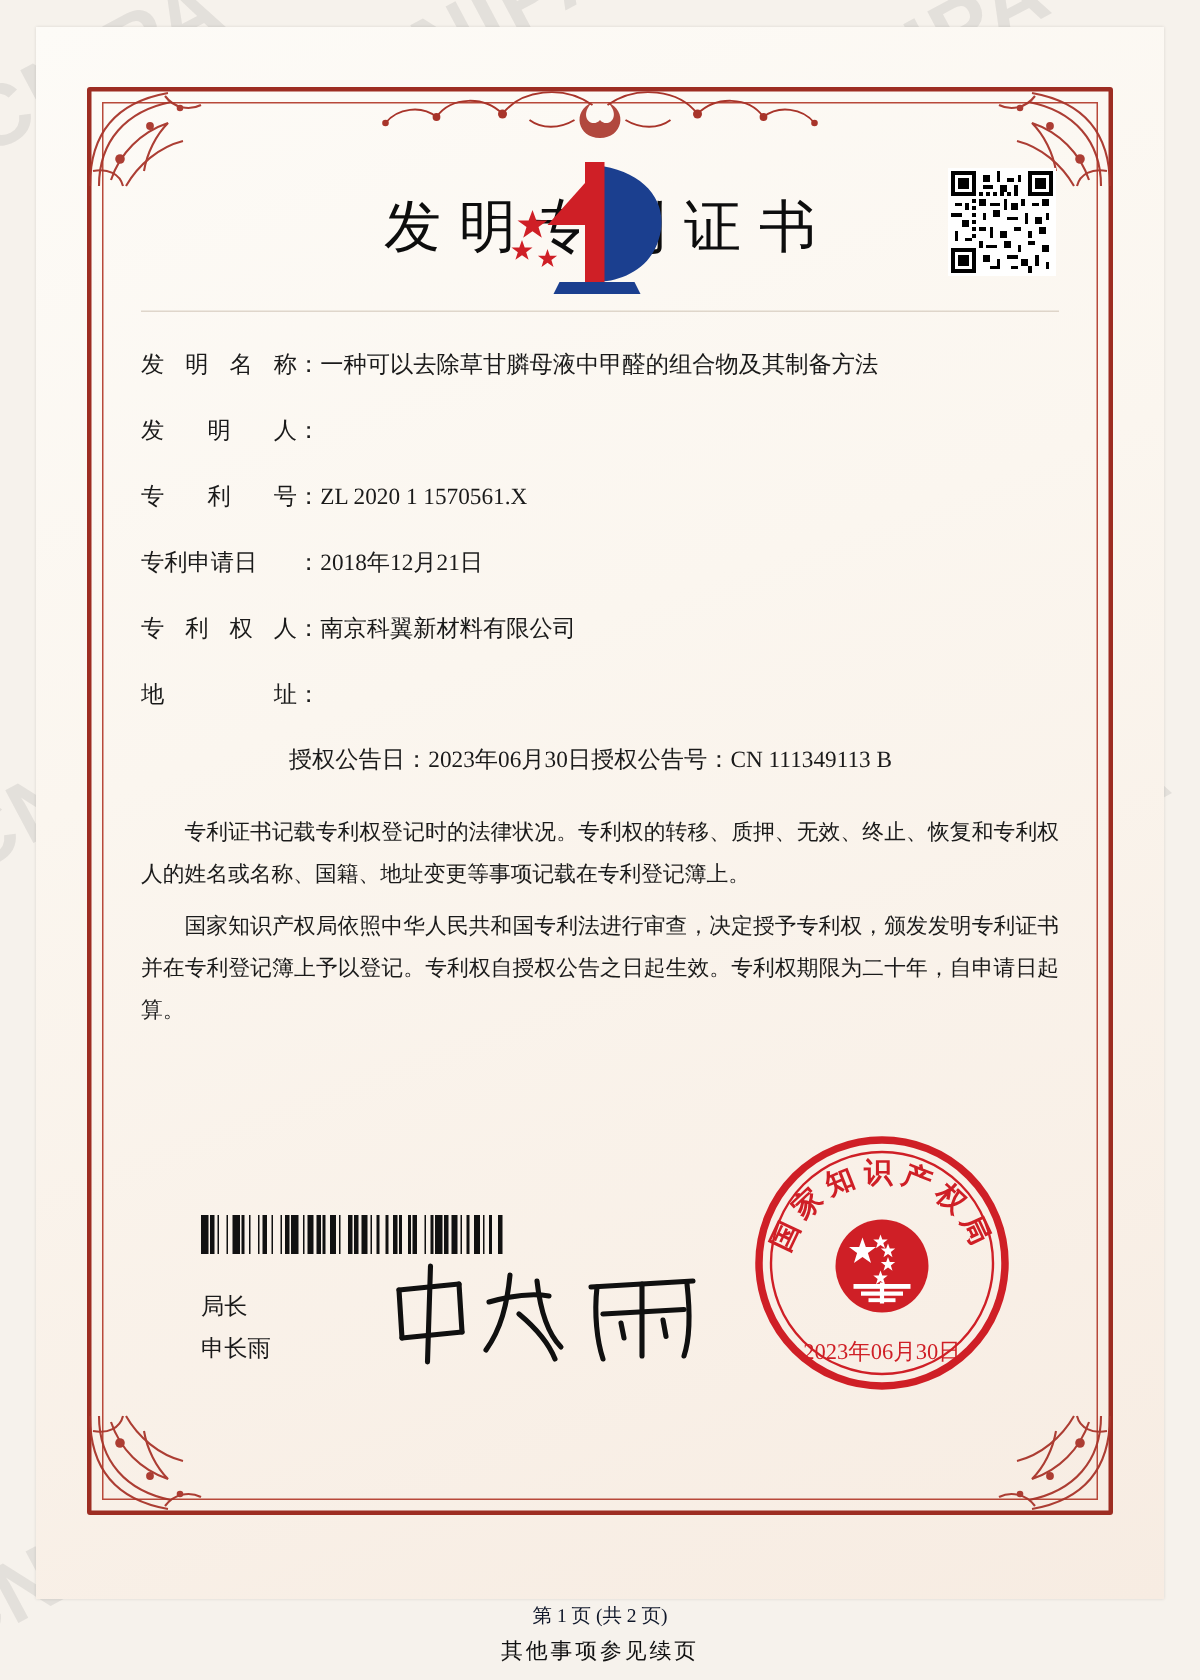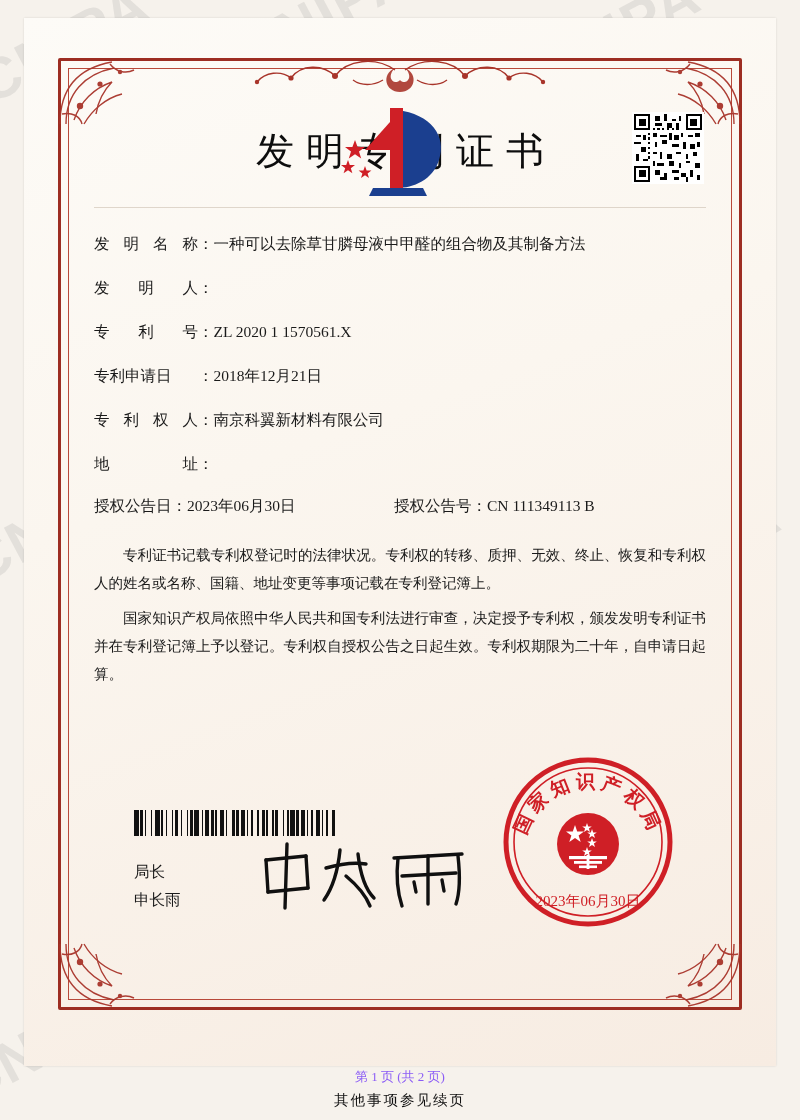--- a/index.html
+++ b/index.html
@@ -172,21 +172,21 @@
   .field-value .line2 {
     display: block;
   }
 
   .row-dual {
     display: flex;
     align-items: flex-start;
     font-size: 15.5px;
     margin-bottom: 4px;
   }
-  .dual-left { flex: 0 0 300px; }
+  .dual-left { flex: 0 0 300px; text-align: right; }
   .dual-right { flex: 1 1 auto; }
 
   .paragraphs {
     margin-top: 24px;
     font-size: 14.5px;
     line-height: 1.95;
     text-align: justify;
   }
   .paragraphs p {
     margin: 0 0 6px 0;
@@ -238,21 +238,21 @@
   }
   .seal svg { width: 100%; height: 100%; display: block; }
 
   .page-footer {
     position: absolute;
     left: 0;
     right: 0;
     bottom: 34px;
     text-align: center;
     font-size: 13px;
-    color: #8b5cf6;
+    color: #0f172a;
     z-index: 2;
   }
 
   .bottom-note {
     position: absolute;
     left: 0;
     right: 0;
     bottom: 10px;
     text-align: center;
     font-size: 14.5px;

